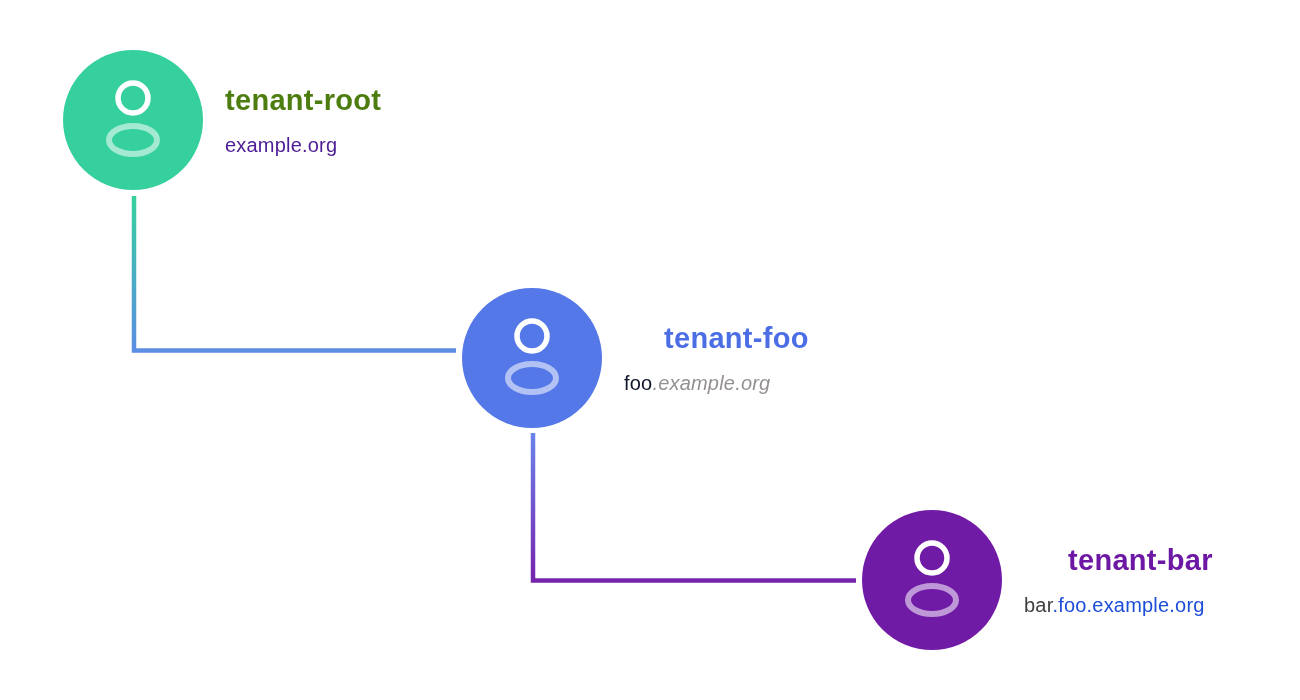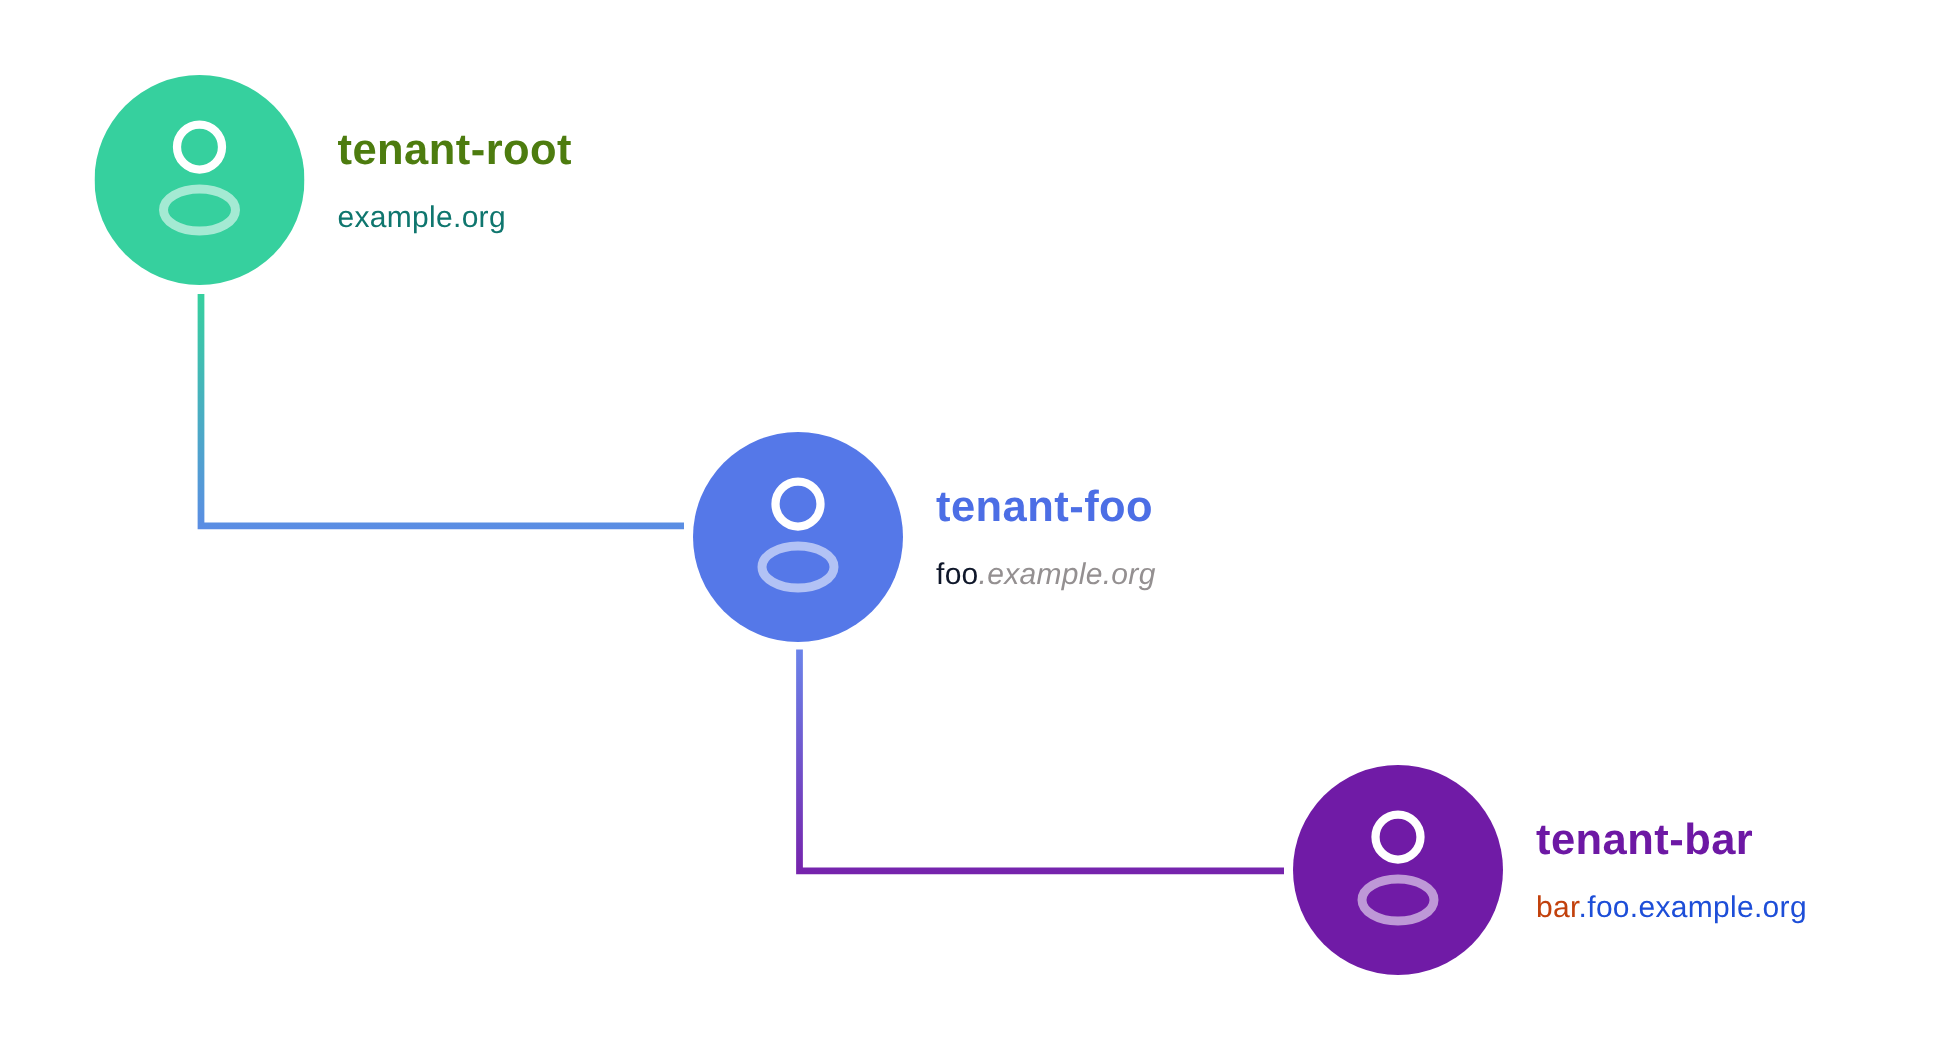--- a/index.html
+++ b/index.html
@@ -82,36 +82,36 @@
     <path d="M 533 433 V 580.5 H 856" fill="none" stroke="url(#conn2)" stroke-width="4.5"></path>
   </svg>
 
   <div class="node node-1">
     <svg class="avatar" width="140" height="140" viewBox="0 0 140 140">
       <circle cx="70" cy="70" r="70" fill="#36d09e"></circle>
       <circle class="av-head" cx="70" cy="48" r="15"></circle>
       <ellipse class="av-body" cx="70" cy="90" rx="24" ry="14"></ellipse>
     </svg>
     <div class="tenant-name" style="color: #4d7c0f;">tenant-root</div>
-    <div class="tenant-domain"><span style="color: #0f766e;">example.org</span><span style="color: rgb(148, 144, 145);"></span></div>
+    <div class="tenant-domain"><span style="color: #4c1d95;">example.org</span><span style="color: rgb(148, 144, 145);"></span></div>
   </div>
 
   <div class="node node-2">
     <svg class="avatar" width="140" height="140" viewBox="0 0 140 140">
       <circle cx="70" cy="70" r="70" fill="#5578e8"></circle>
       <circle class="av-head" cx="70" cy="48" r="15"></circle>
       <ellipse class="av-body" cx="70" cy="90" rx="24" ry="14"></ellipse>
     </svg>
-    <div class="tenant-name" style="color: rgb(76, 110, 229);">tenant-foo</div>
+    <div class="tenant-name" style="color: rgb(76, 110, 229); margin-left: 40px;">tenant-foo</div>
     <div class="tenant-domain"><span style="color: #0f172a;">foo</span><span style="color: rgb(148, 144, 145); font-style: italic;">.example.org</span></div>
   </div>
 
   <div class="node node-3">
     <svg class="avatar" width="140" height="140" viewBox="0 0 140 140">
       <circle cx="70" cy="70" r="70" fill="#701ba6"></circle>
       <circle class="av-head" cx="70" cy="48" r="15"></circle>
       <ellipse class="av-body" cx="70" cy="90" rx="24" ry="14"></ellipse>
     </svg>
-    <div class="tenant-name" style="color: rgb(109, 24, 164);">tenant-bar</div>
-    <div class="tenant-domain"><span style="color: #c2410c;">bar</span><span style="color: #1d4ed8;">.foo.example.org</span></div>
+    <div class="tenant-name" style="color: rgb(109, 24, 164); margin-left: 44px;">tenant-bar</div>
+    <div class="tenant-domain"><span style="color: #404040;">bar</span><span style="color: #1d4ed8;">.foo.example.org</span></div>
   </div>
 
 </div>
 
 </body></html>

